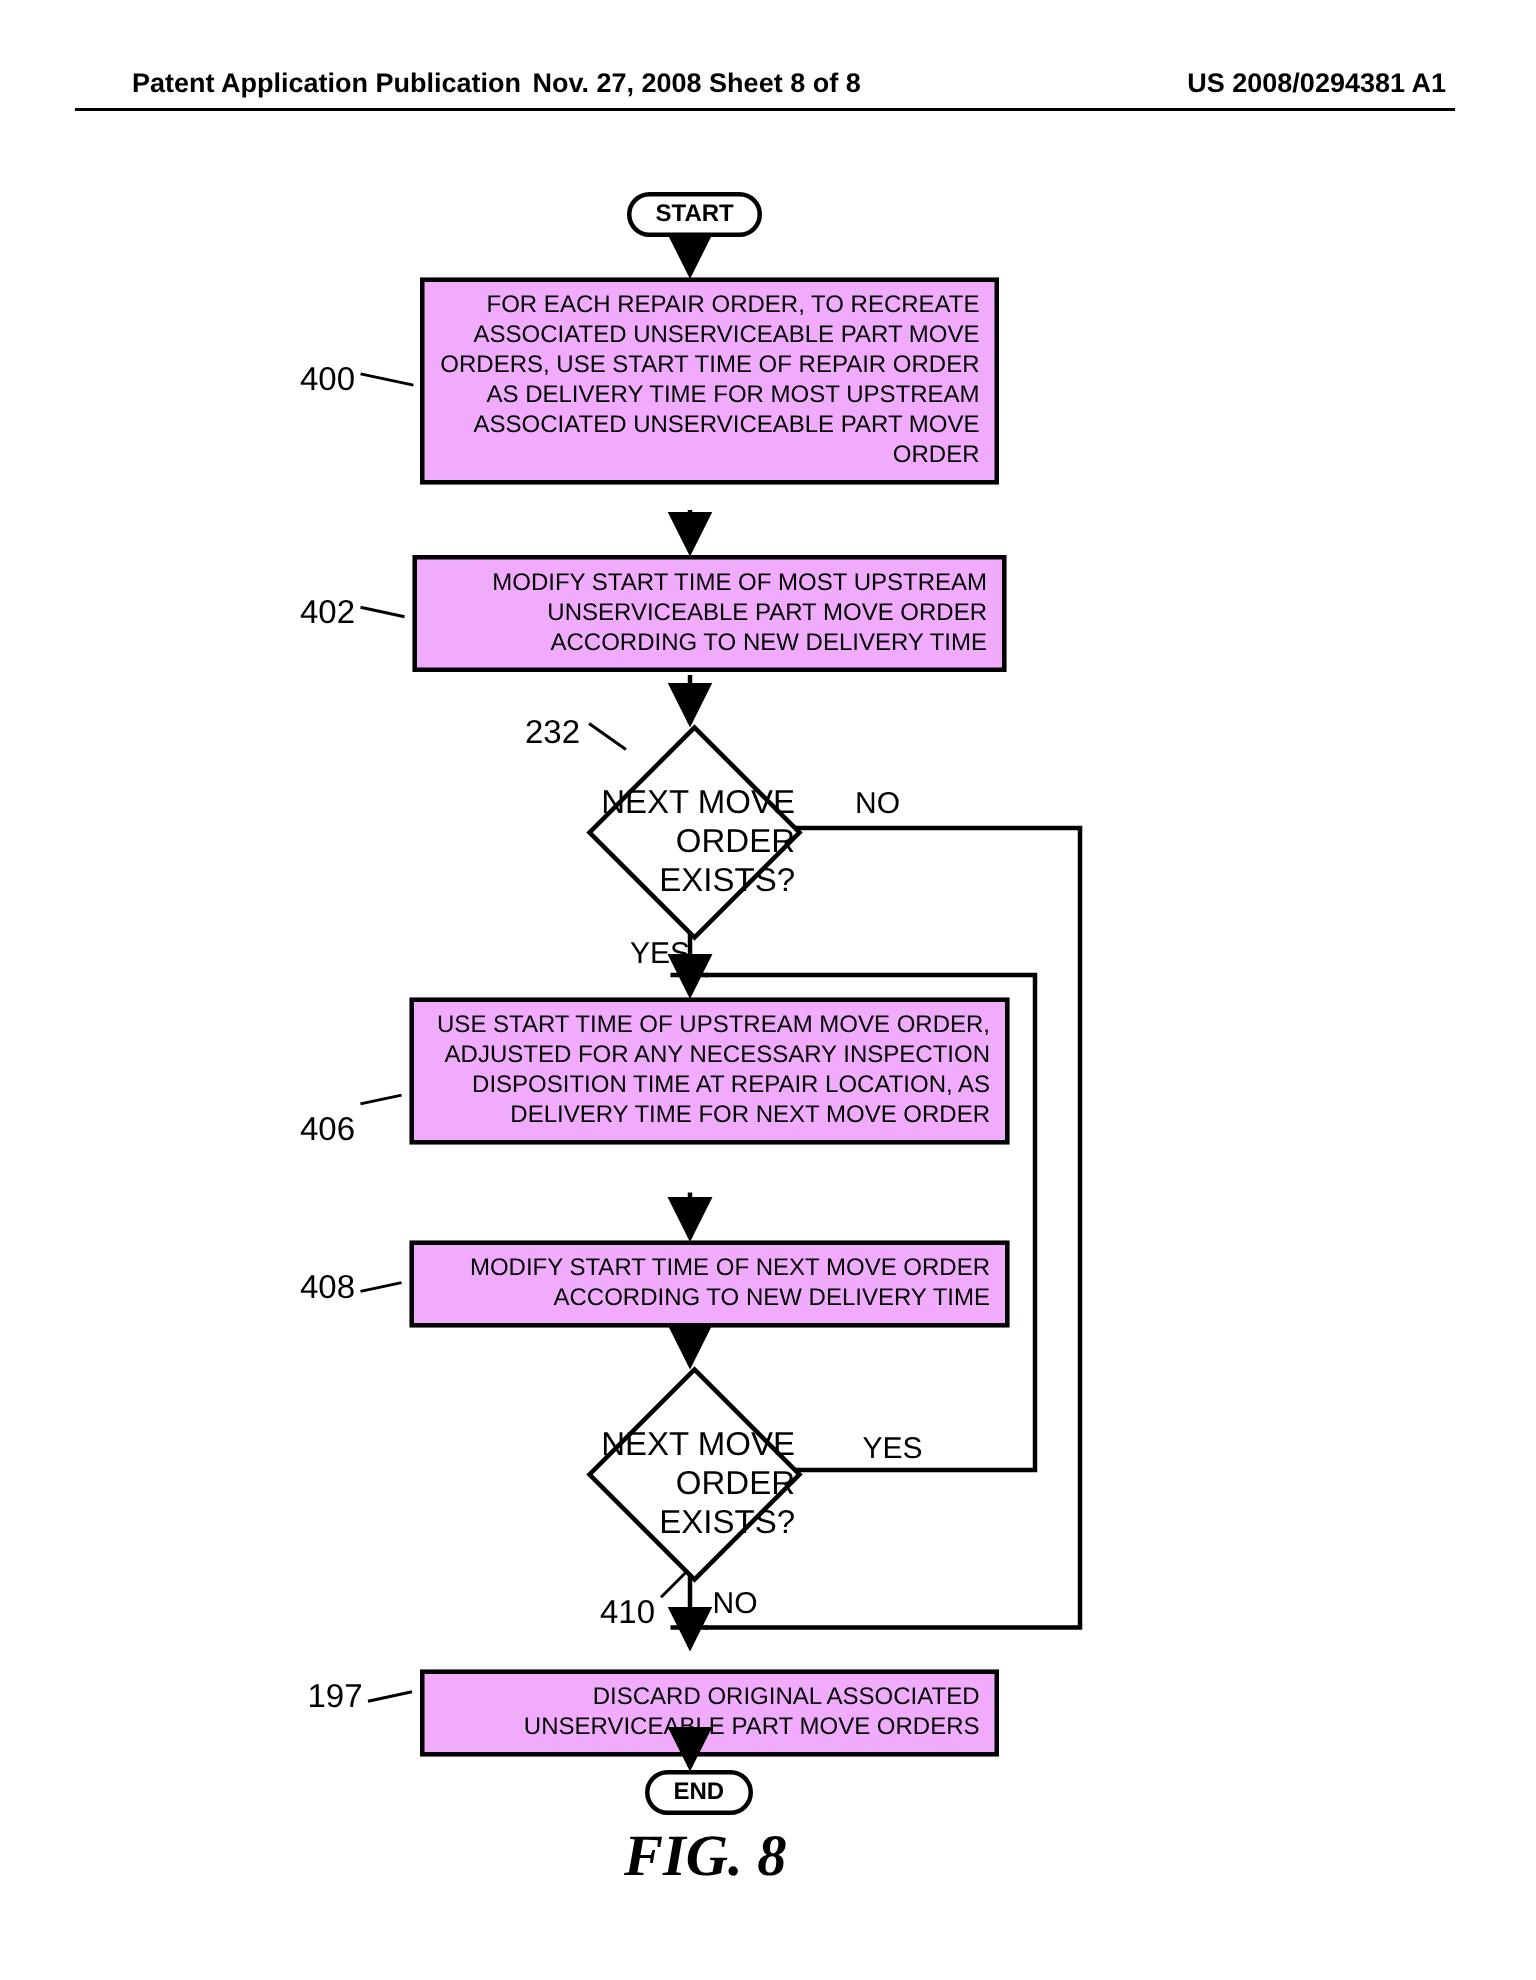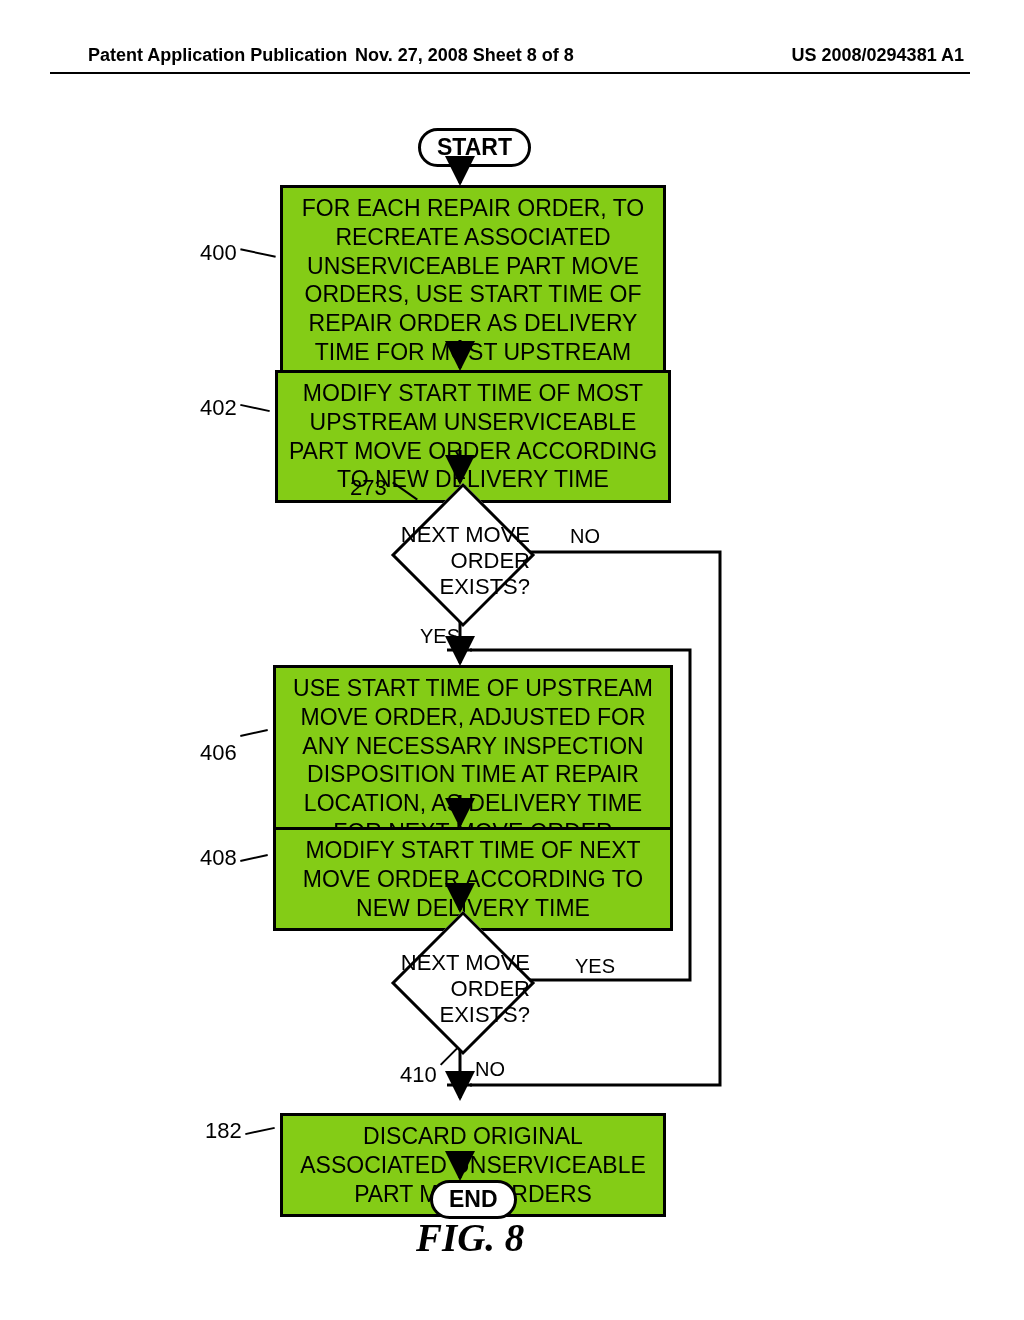--- a/index.html
+++ b/index.html
@@ -25,36 +25,36 @@
   .hr {
     position: absolute;
     top: 72px;
     left: 50px;
     width: 920px;
     border-top: 2px solid #000;
   }
   
   .node {
     position: absolute;
-    text-align: center;
-    font-size: 23px;
+    text-align: right;
+    font-size: 16px;
     line-height: 1.25;
     font-family: Arial, Helvetica, sans-serif;
   }
   .term {
     border: 3px solid #000;
     border-radius: 30px;
     padding: 2px 16px;
     font-weight: bold;
     background:#fff;
   }
   .proc {
     border: 3px solid #000;
     padding: 6px 10px;
-    background:#84cc16;
+    background:#f0abfc;
   }
   .diamond-wrap {
     position: absolute;
   }
   .diamond {
     position: absolute;
     border: 3px solid #000;
     transform: rotate(45deg);
     background:#fff;
   }
@@ -106,40 +106,40 @@
 <div class="node proc" style="left:280px; top:185px; width:360px;">FOR EACH REPAIR ORDER, TO RECREATE ASSOCIATED UNSERVICEABLE PART MOVE ORDERS, USE START TIME OF REPAIR ORDER AS DELIVERY TIME FOR MOST UPSTREAM ASSOCIATED UNSERVICEABLE PART MOVE ORDER</div>
 <span class="ref" style="left:200px; top:240px;">400</span>
 
 <div class="node proc" style="left:275px; top:370px; width:370px;">MODIFY START TIME OF MOST UPSTREAM UNSERVICEABLE PART MOVE ORDER ACCORDING TO NEW DELIVERY TIME</div>
 <span class="ref" style="left:200px; top:395px;">402</span>
 
 <div class="diamond-wrap" style="left:390px; top:482px; width:140px; height:140px;">
   <div class="diamond" style="left:22px; top:22px; width:96px; height:96px;"></div>
   <div class="diamond-label" style="left:0px; top:40px;">NEXT MOVE ORDER EXISTS?</div>
 </div>
-<span class="ref" style="left:350px; top:475px;">273</span>
+<span class="ref" style="left:350px; top:475px;">232</span>
 <span class="edge-label" style="left:570px; top:525px;">NO</span>
 <span class="edge-label" style="left:420px; top:625px;">YES</span>
 
 <div class="node proc" style="left:273px; top:665px; width:374px;">USE START TIME OF UPSTREAM MOVE ORDER, ADJUSTED FOR ANY NECESSARY INSPECTION DISPOSITION TIME AT REPAIR LOCATION, AS DELIVERY TIME FOR NEXT MOVE ORDER</div>
 <span class="ref" style="left:200px; top:740px;">406</span>
 
 <div class="node proc" style="left:273px; top:827px; width:374px;">MODIFY START TIME OF NEXT MOVE ORDER ACCORDING TO NEW DELIVERY TIME</div>
 <span class="ref" style="left:200px; top:845px;">408</span>
 
 <div class="diamond-wrap" style="left:390px; top:910px; width:140px; height:140px;">
   <div class="diamond" style="left:22px; top:22px; width:96px; height:96px;"></div>
   <div class="diamond-label" style="left:0px; top:40px;">NEXT MOVE ORDER EXISTS?</div>
 </div>
 <span class="ref" style="left:400px; top:1062px;text-align:right;">410</span>
 <span class="edge-label" style="left:575px; top:955px;">YES</span>
 <span class="edge-label" style="left:475px; top:1058px;">NO</span>
 
 <div class="node proc" style="left:280px; top:1100px; width:360px;margin-top:13px;">DISCARD ORIGINAL ASSOCIATED UNSERVICEABLE PART MOVE ORDERS</div>
-<span class="ref" style="left:205px; top:1118px;">182</span>
+<span class="ref" style="left:205px; top:1118px;">197</span>
 
 <div class="node term" style="left:430px; top:1180px;">END</div>
 
 <div class="fig" style="left:416px; top:1215px;">FIG. 8</div>
 
 <div class="leader" style="left:240px; top:252px; width:36px; transform:rotate(12deg);"></div>
 <div class="leader" style="left:240px; top:407px; width:30px; transform:rotate(12deg);"></div>
 <div class="leader" style="left:390px; top:490px; width:30px; transform:rotate(35deg);"></div>
 <div class="leader" style="left:240px; top:732px; width:28px; transform:rotate(-12deg);"></div>
 <div class="leader" style="left:240px; top:857px; width:28px; transform:rotate(-12deg);"></div>

